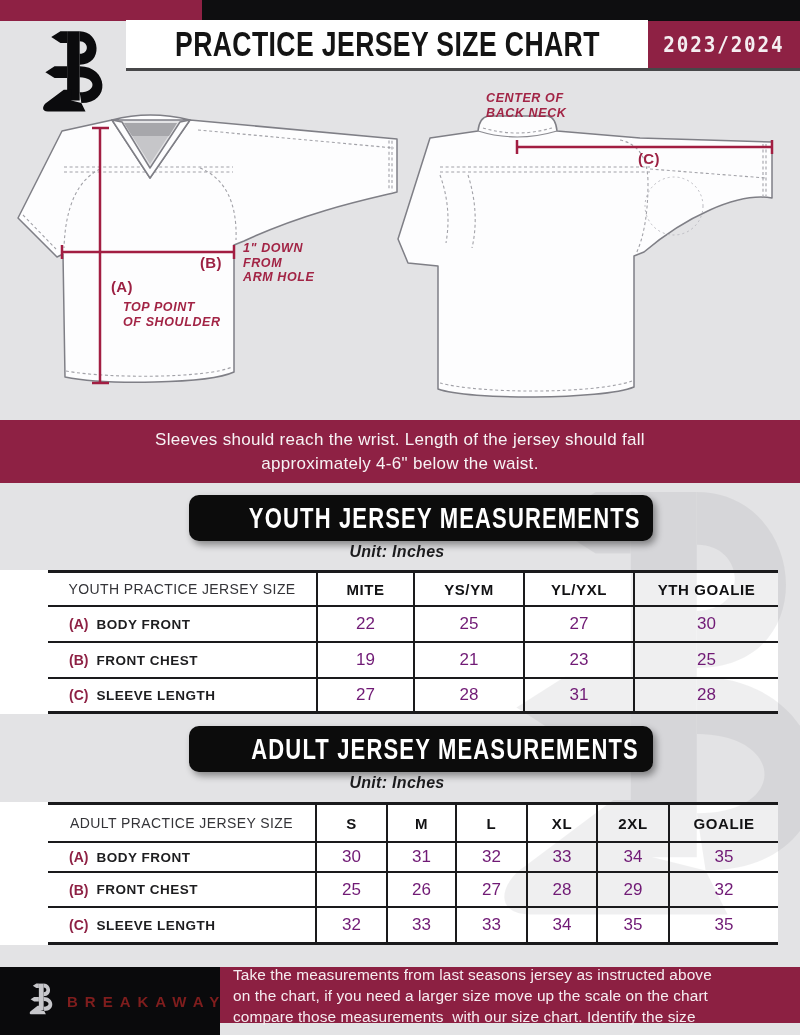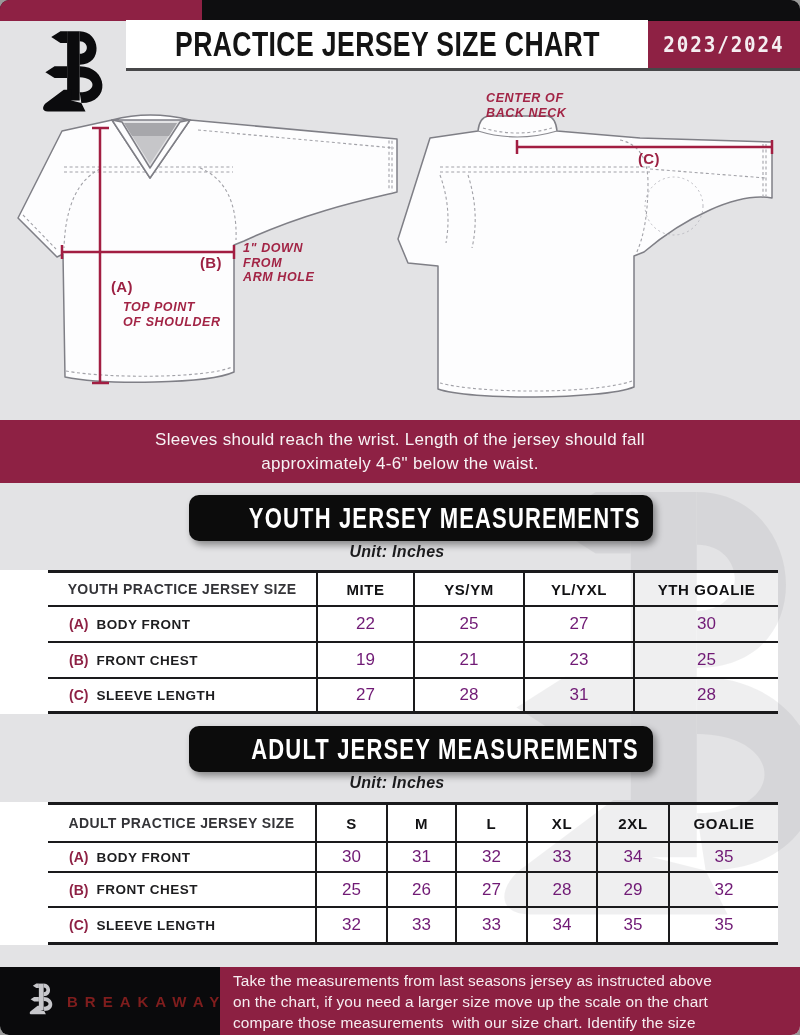--- a/index.html
+++ b/index.html
@@ -1,17 +1,17 @@
 <!DOCTYPE html>
 <html><head>
 <meta charset="utf-8">
 <style>
   html,body{margin:0;padding:0;background:#9a9a9a;}
   .page{position:relative;width:800px;height:1035px;background:#e3e3e5;overflow:hidden;
-        font-family:"Liberation Sans",sans-serif;border-radius:9px;}
+        font-family:"Liberation Sans",sans-serif;}
   .abs{position:absolute;}
   .cx{display:inline-block;transform:scaleX(.76);transform-origin:50% 50%;white-space:nowrap;}
 
   
   .strip-black{left:0;top:0;width:800px;height:21px;background:#0e0e10;z-index:2;}
   .strip-maroon{left:0;top:0;width:202px;height:21px;background:#8e2144;z-index:3;}
   .title-band{left:126px;top:20px;width:522px;height:48px;background:#fff;z-index:3;
               display:flex;align-items:center;justify-content:center;}
   .page-title{font-size:35px;font-weight:700;color:#141414;letter-spacing:.5px;}
   .season-block{left:648px;top:21px;width:152px;height:47px;background:#8e2144;z-index:3;
@@ -53,29 +53,29 @@
   .youth-table{left:48px;top:570px;width:730px;
                grid-template-columns:268px 97px 110px 110px 145px;
                grid-template-rows:34px 36px 36px 32px;}
   .adult-table{left:48px;top:802px;width:730px;
                grid-template-columns:267px 71px 69px 71px 70px 72px 110px;
                grid-template-rows:38px 30px 35px 34px;}
   .cell{display:flex;align-items:center;justify-content:center;border-bottom:2.5px solid #1a1a1c;}
   .cell.lastrow{border-bottom:none;}
   .vline{border-left:2.5px solid #1a1a1c;}
   .colhead{font-size:15px;font-weight:700;color:#121214;letter-spacing:.6px;}
-  .labelhead{font-size:14px;font-weight:700;color:#343438;letter-spacing:.4px;}
+  .labelhead{font-size:14px;font-weight:400;color:#343438;letter-spacing:.4px;}
   .rowlabel{justify-content:flex-start;padding-left:21px;}
   .rowkey{color:#8e2144;font-weight:700;font-size:14px;margin-right:8px;}
   .rowname{color:#1d1d1f;font-weight:700;font-size:13.5px;letter-spacing:.5px;}
   .val{font-size:17px;color:#701a75;font-weight:400;}
 
   
   .footer-black{left:0;top:967px;width:220px;height:68px;background:#0a0a0c;z-index:3;}
-  .footer-maroon{left:220px;top:967px;width:580px;height:68px;background:#8c2042;z-index:3;
+  .footer-maroon{left:220px;top:967px;width:580px;height:56px;background:#8c2042;z-index:3;
                  display:flex;flex-direction:column;justify-content:center;padding-left:13px;box-sizing:border-box;}
   .footer-maroon div{color:#f6ecf0;font-size:15.4px;line-height:21px;letter-spacing:.1px;white-space:pre;}
   .logo-footer{left:27px;top:982px;width:32px;height:35px;color:#c7c7cb;z-index:4;}
   .brand{left:67px;top:0;width:150px;height:68px;top:967px;display:flex;align-items:center;z-index:4;
          color:#7f1d1d;font-size:15px;font-weight:700;letter-spacing:7px;}
 </style>
 </head>
 <body>
 
 <svg width="0" height="0" style="position:absolute" aria-hidden="true">

